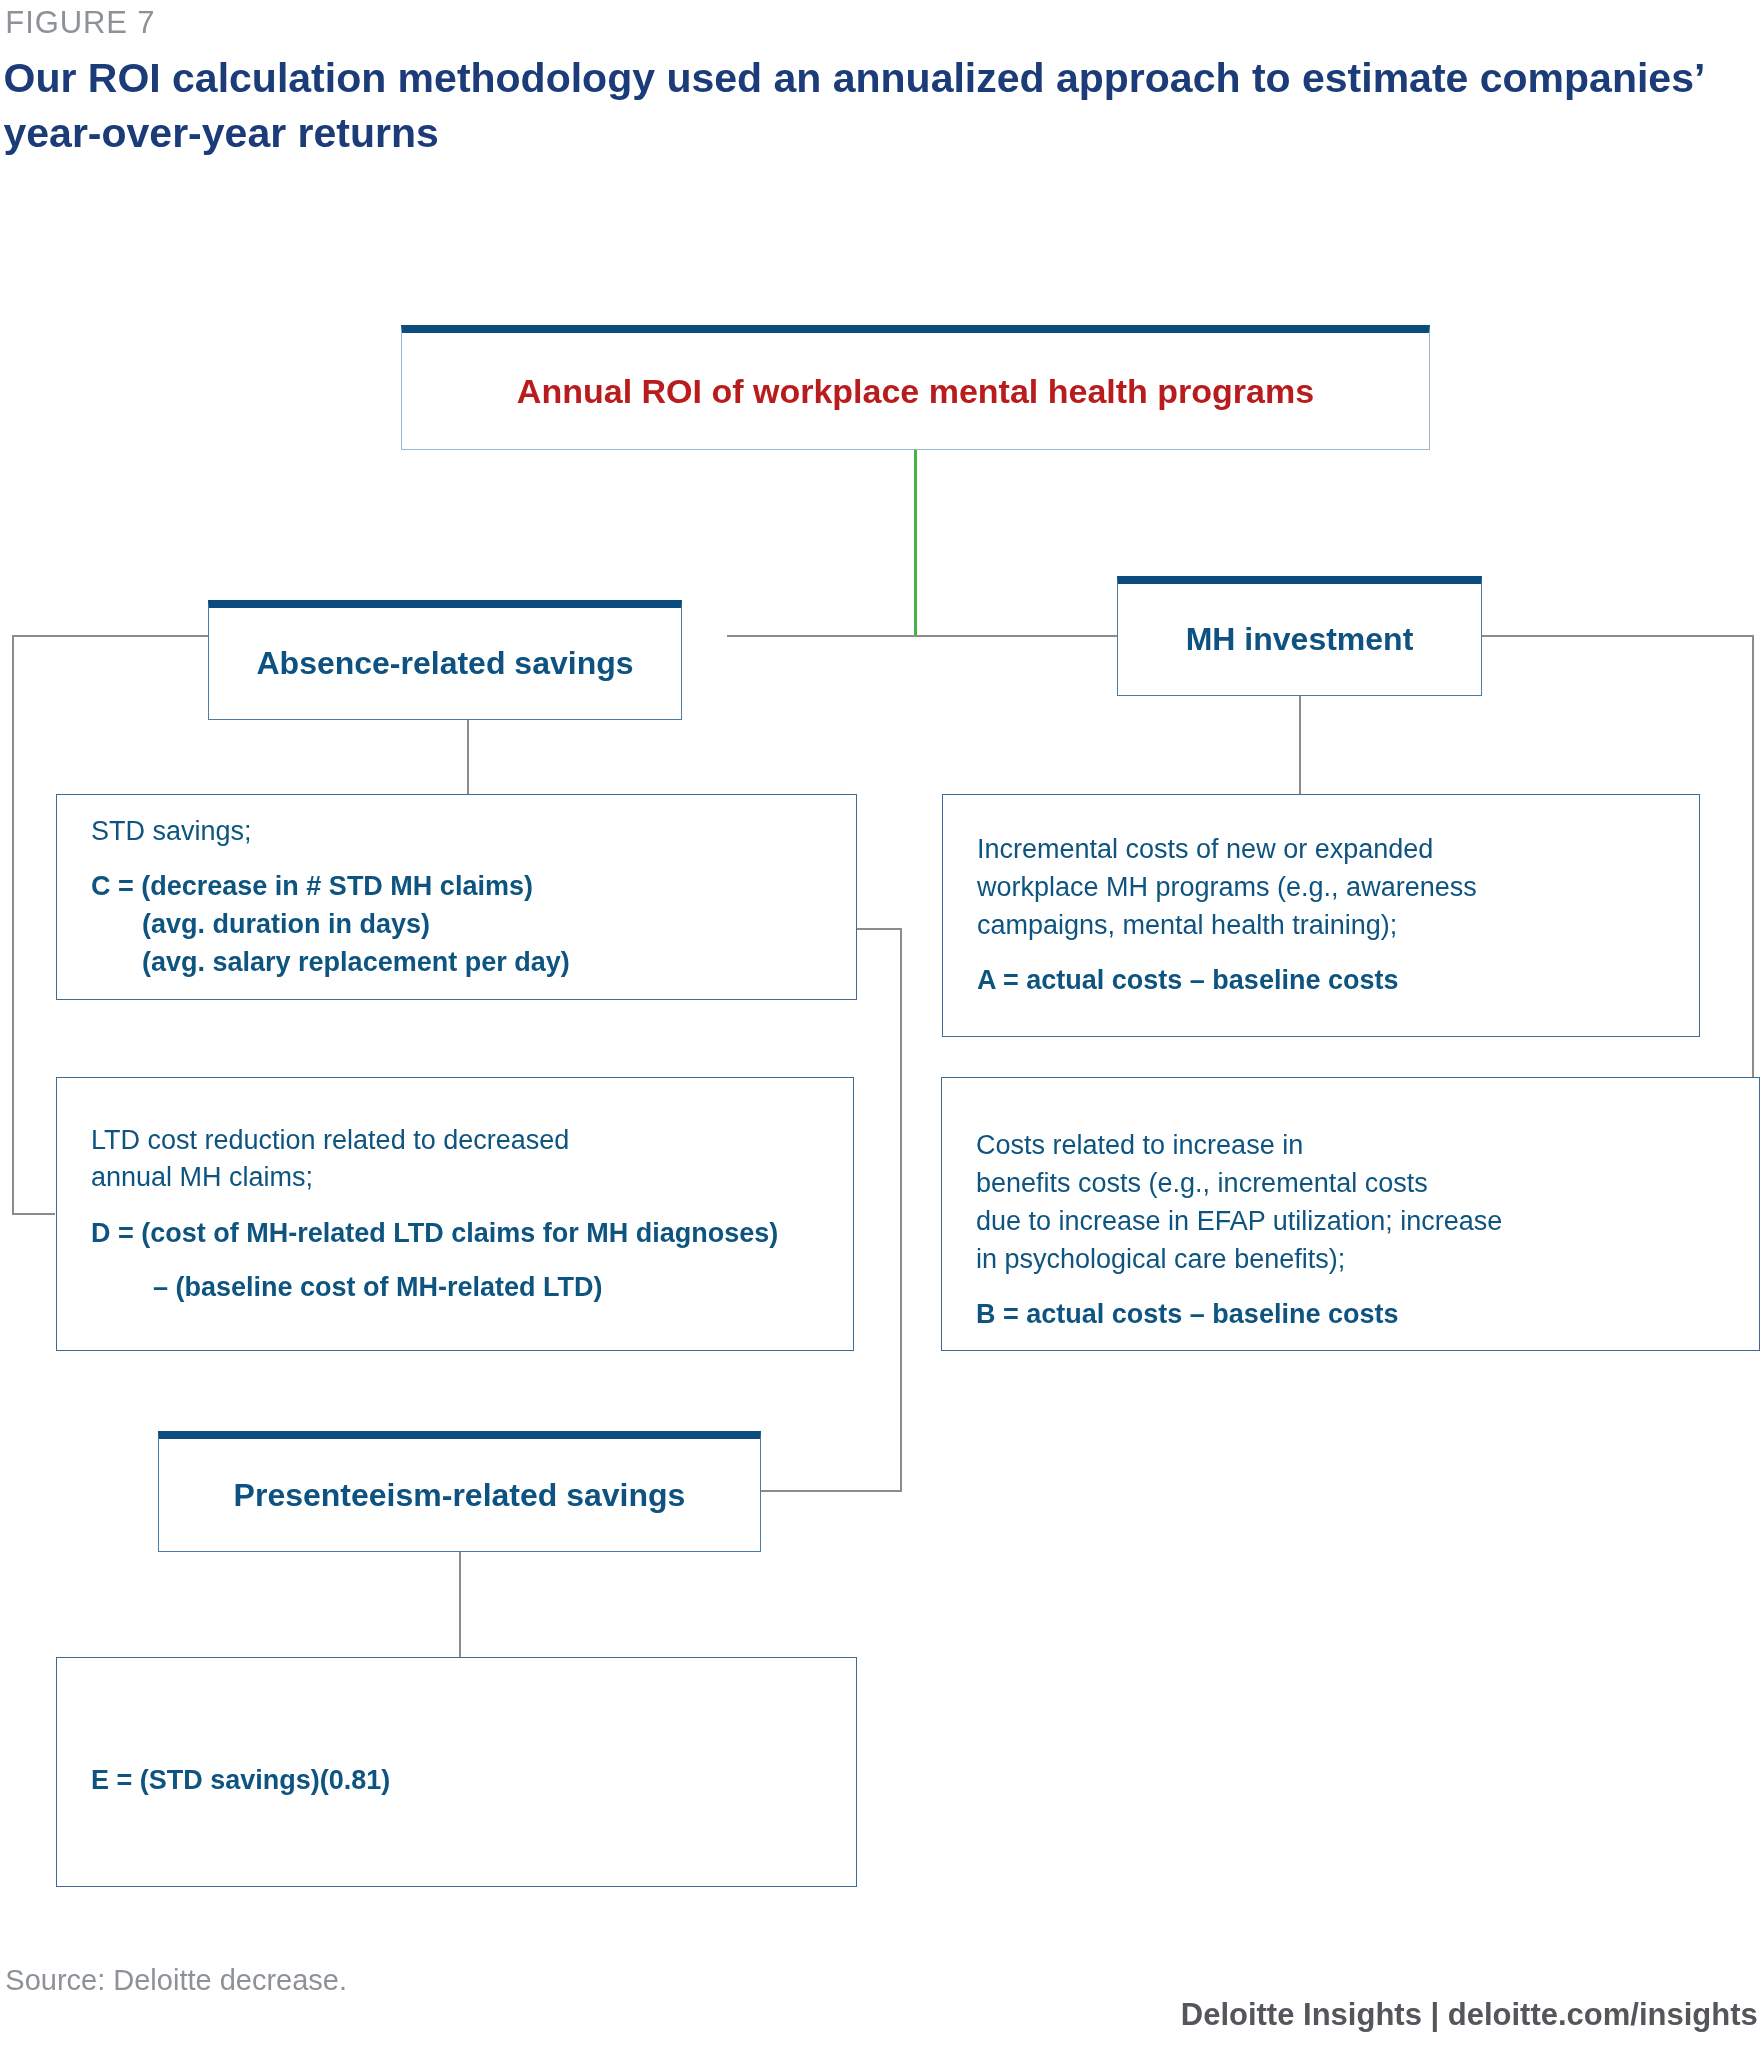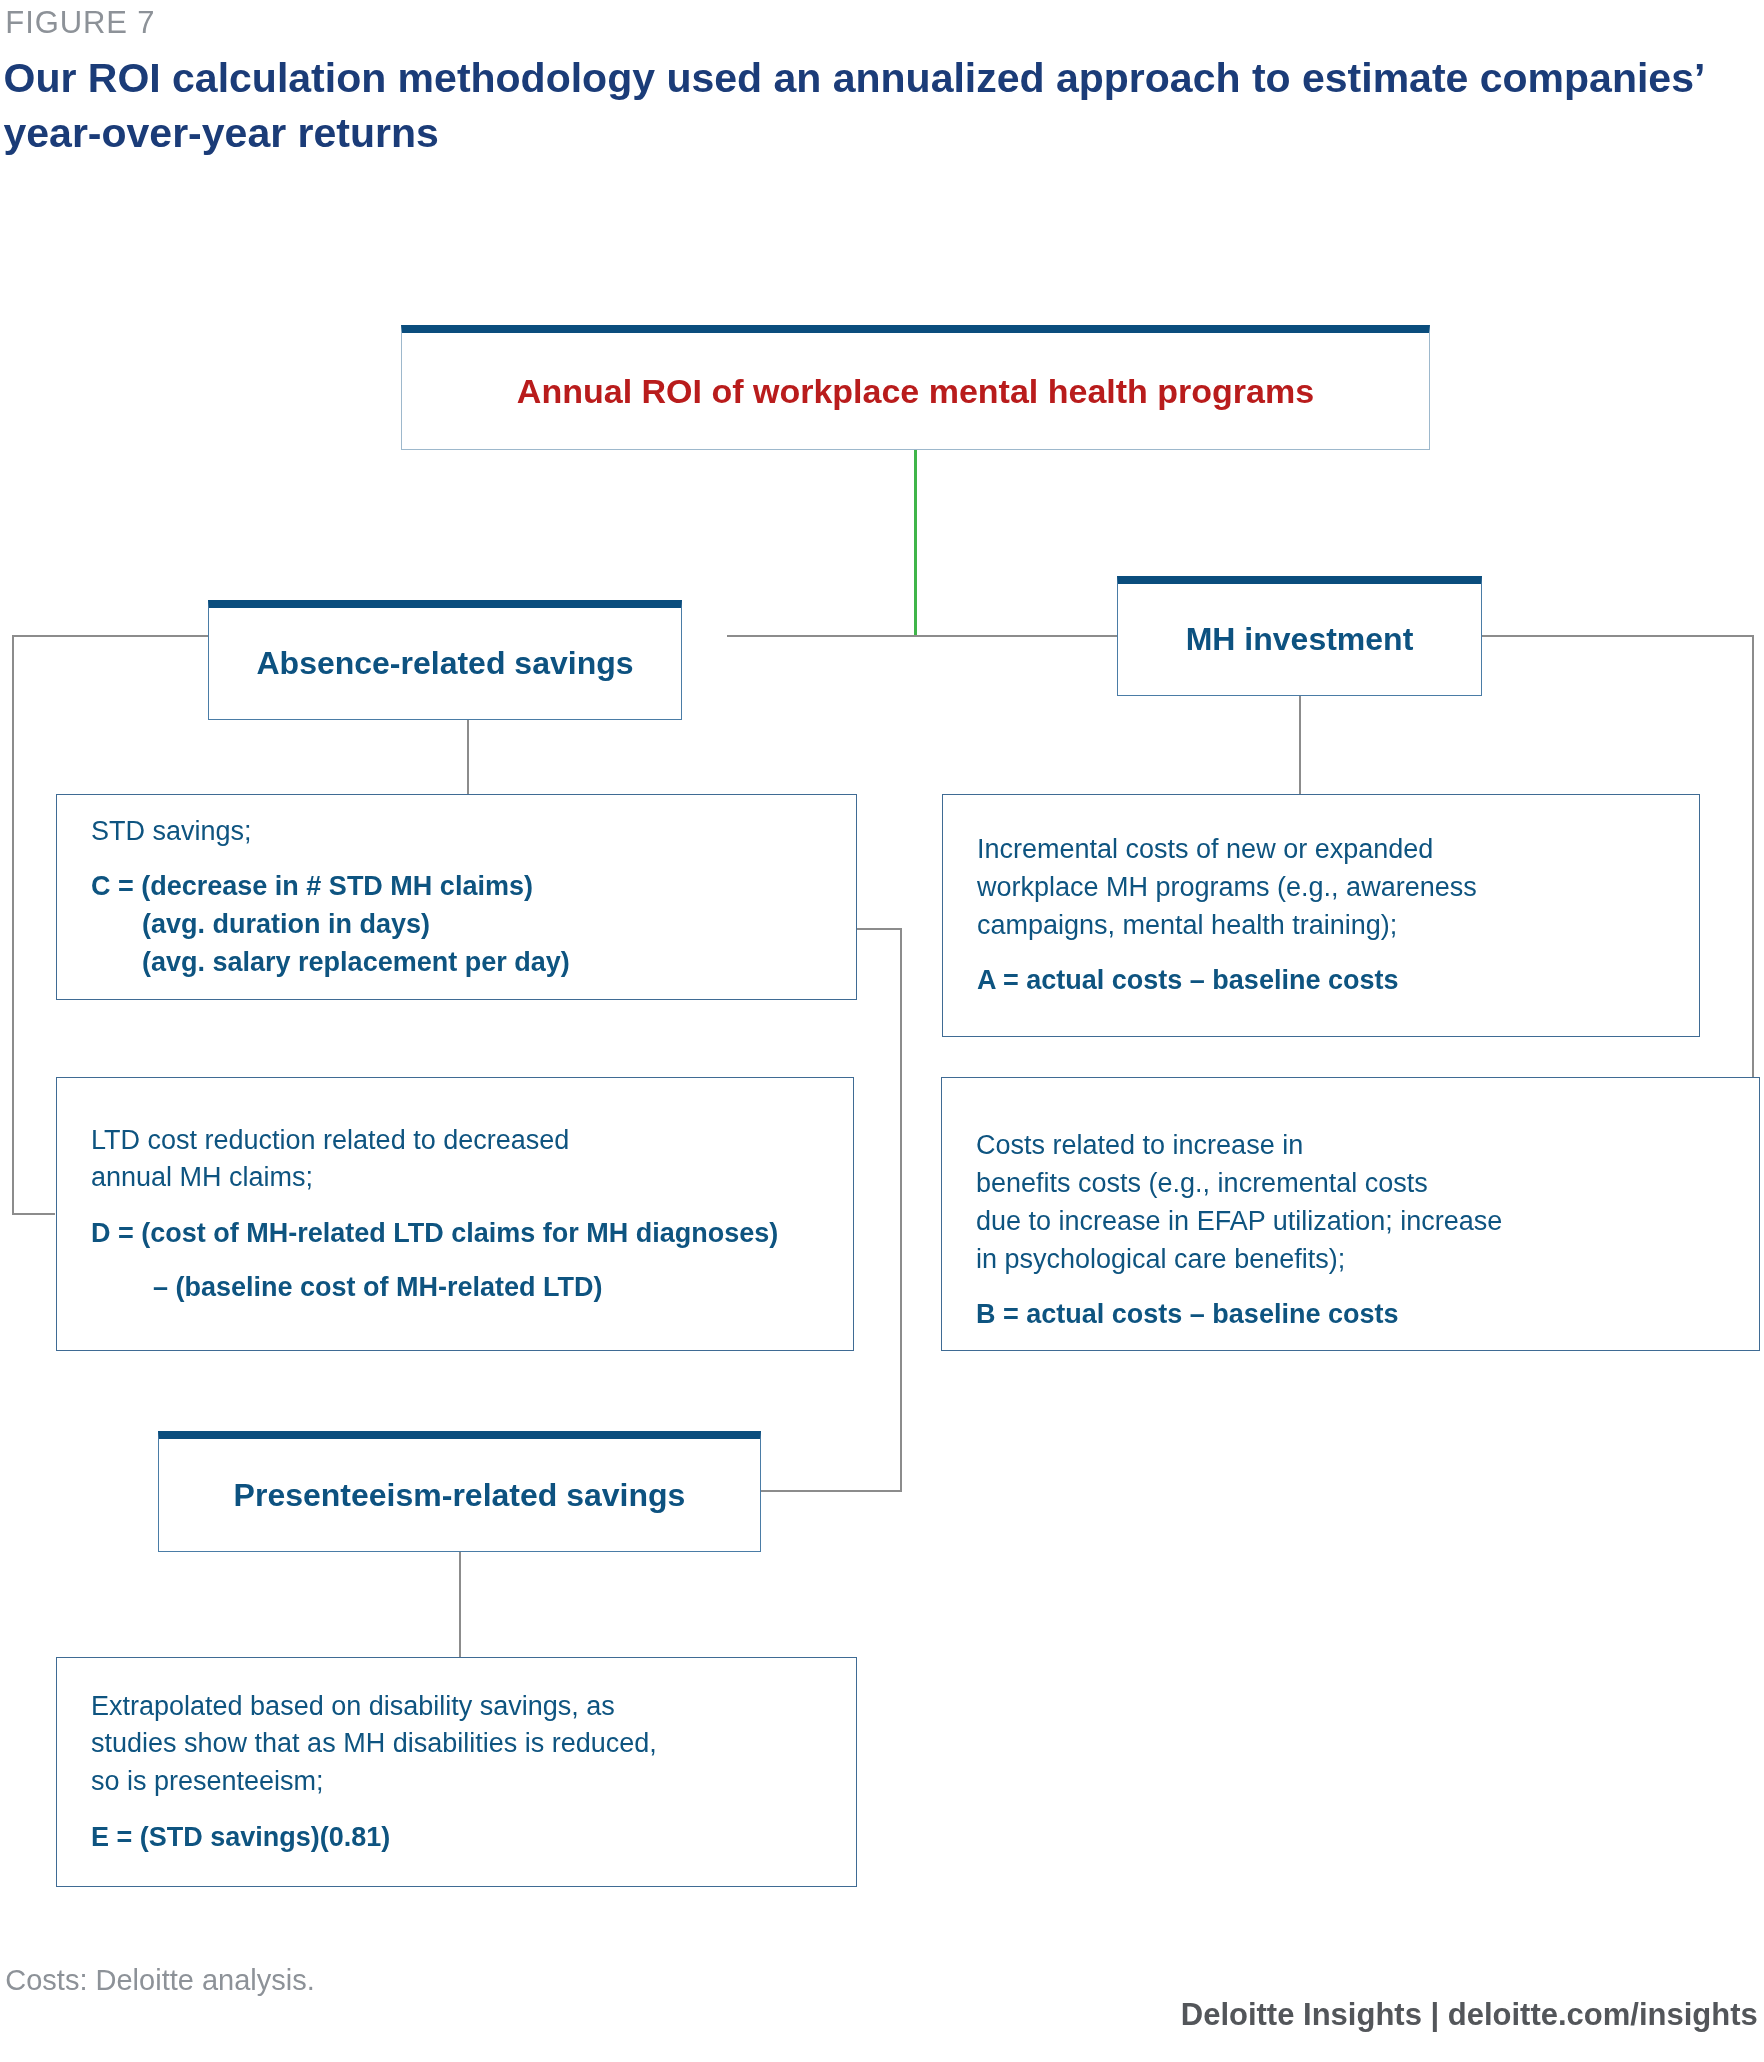--- a/index.html
+++ b/index.html
@@ -177,27 +177,22 @@
     <div class="formula">
       <div>B = actual costs – baseline costs</div>
     </div>
   </div>
 
   <div class="box headbox" style="left:158px; top:1431px; width:603px; height:121px;">
     <div class="headline">Presenteeism-related savings</div>
   </div>
 
   <div class="box contentbox" style="left:56px; top:1657px; width:801px; height:230px;">
-    <div>
-      <div>Extrapolated based on disability savings, as</div>
-      <div>studies show that as MH disabilities is reduced,</div>
-      <div>so is presenteeism;</div>
-    </div>
     <div class="formula">
       <div>E = (STD savings)(0.81)</div>
     </div>
   </div>
 
-  <div class="footer-source">Costs: Deloitte analysis.</div>
+  <div class="footer-source">Source: Deloitte decrease.</div>
   <div class="footer-brand">Deloitte Insights | deloitte.com/insights</div>
 
 </div>
 
 
 </body></html>

